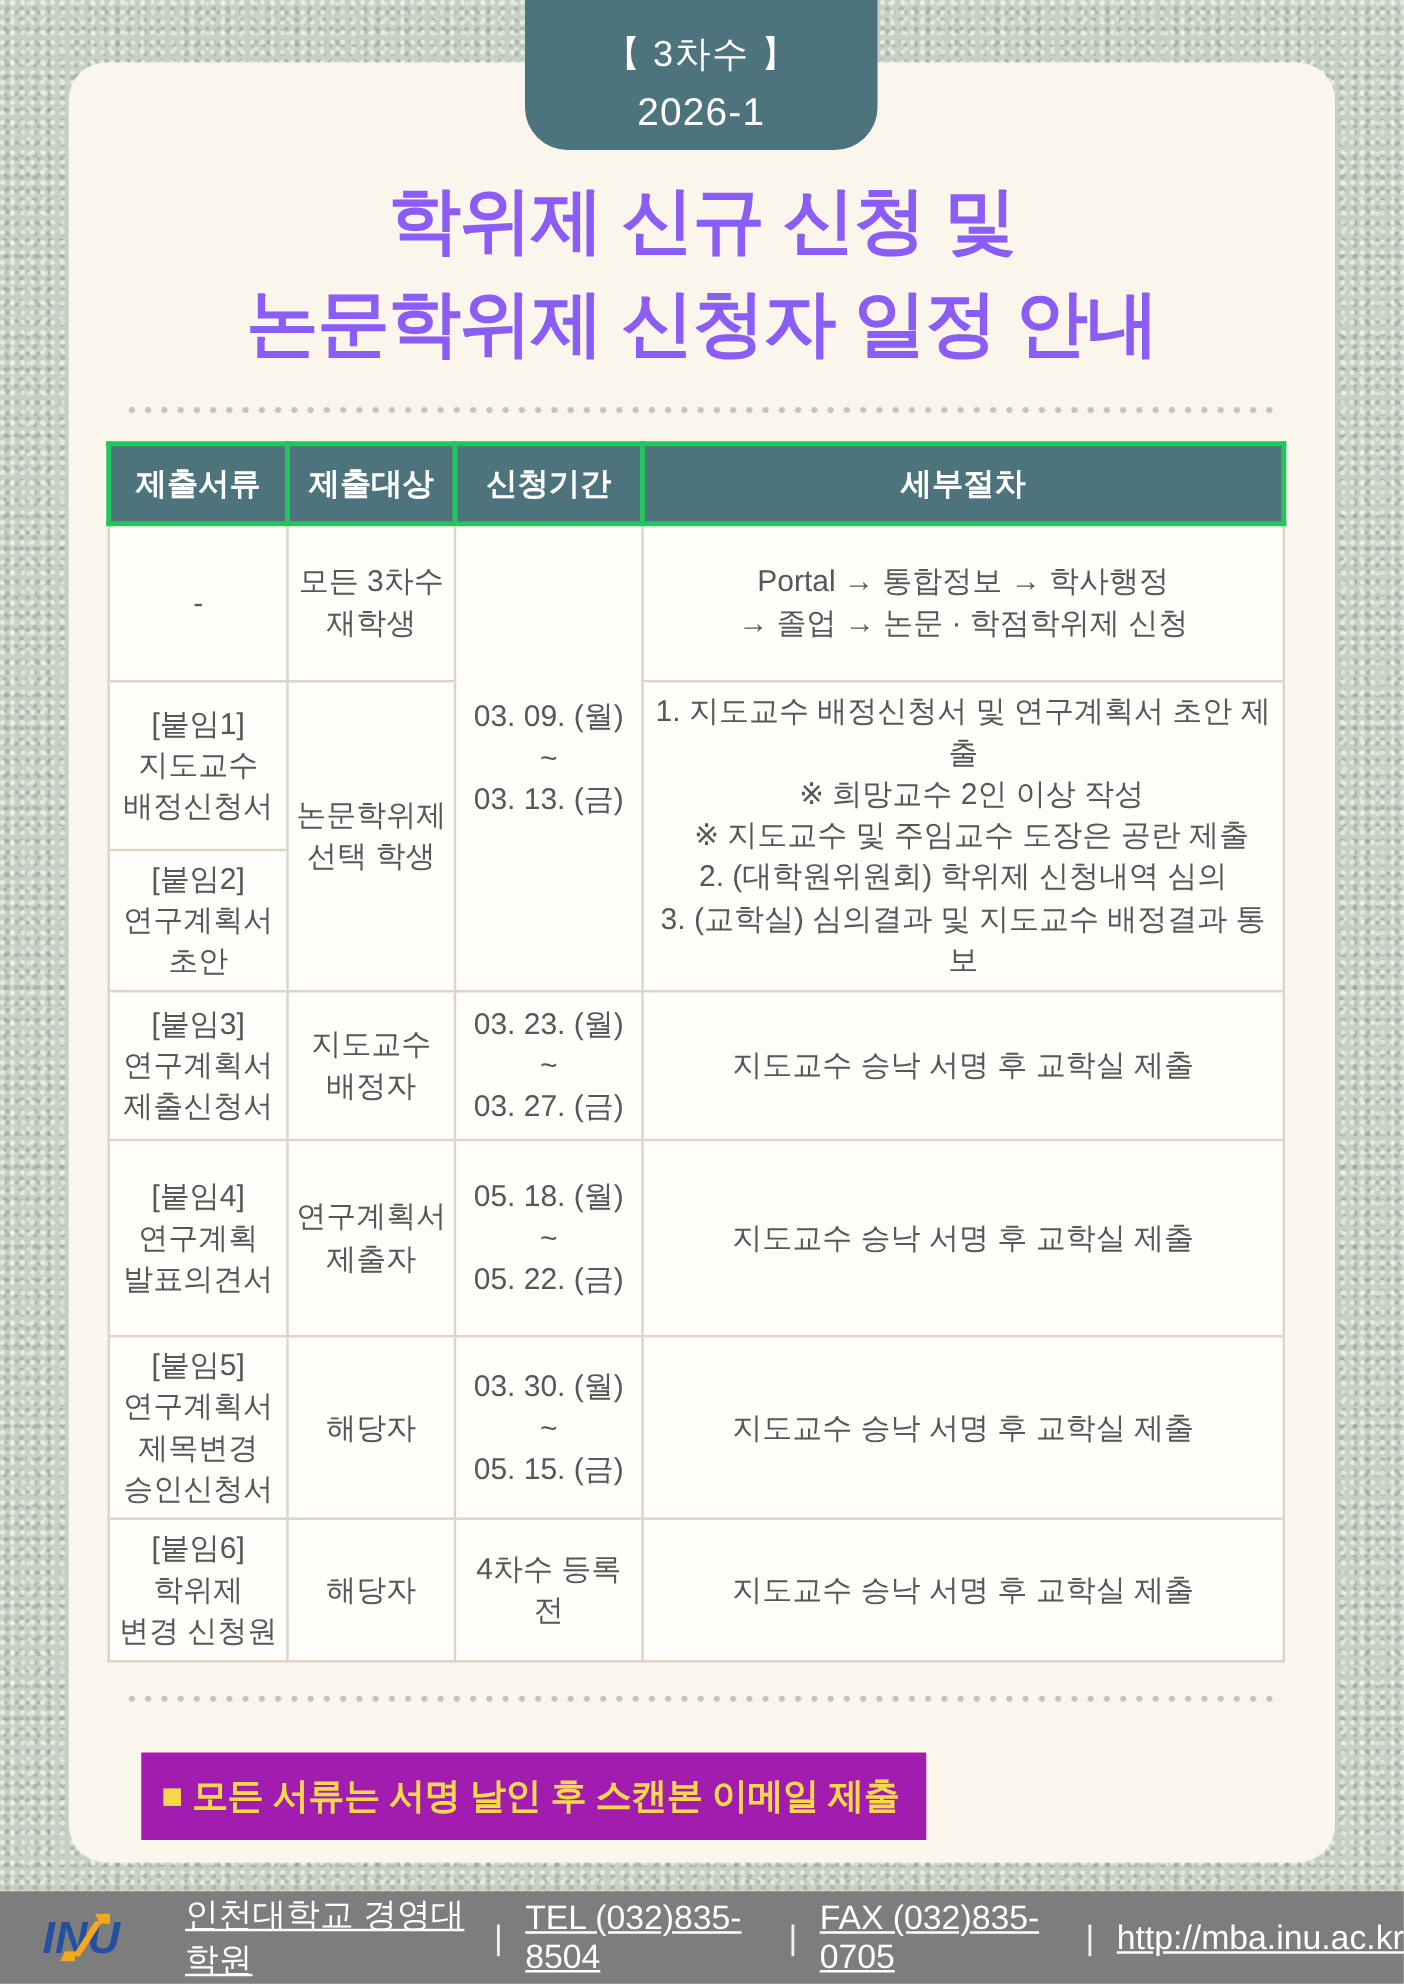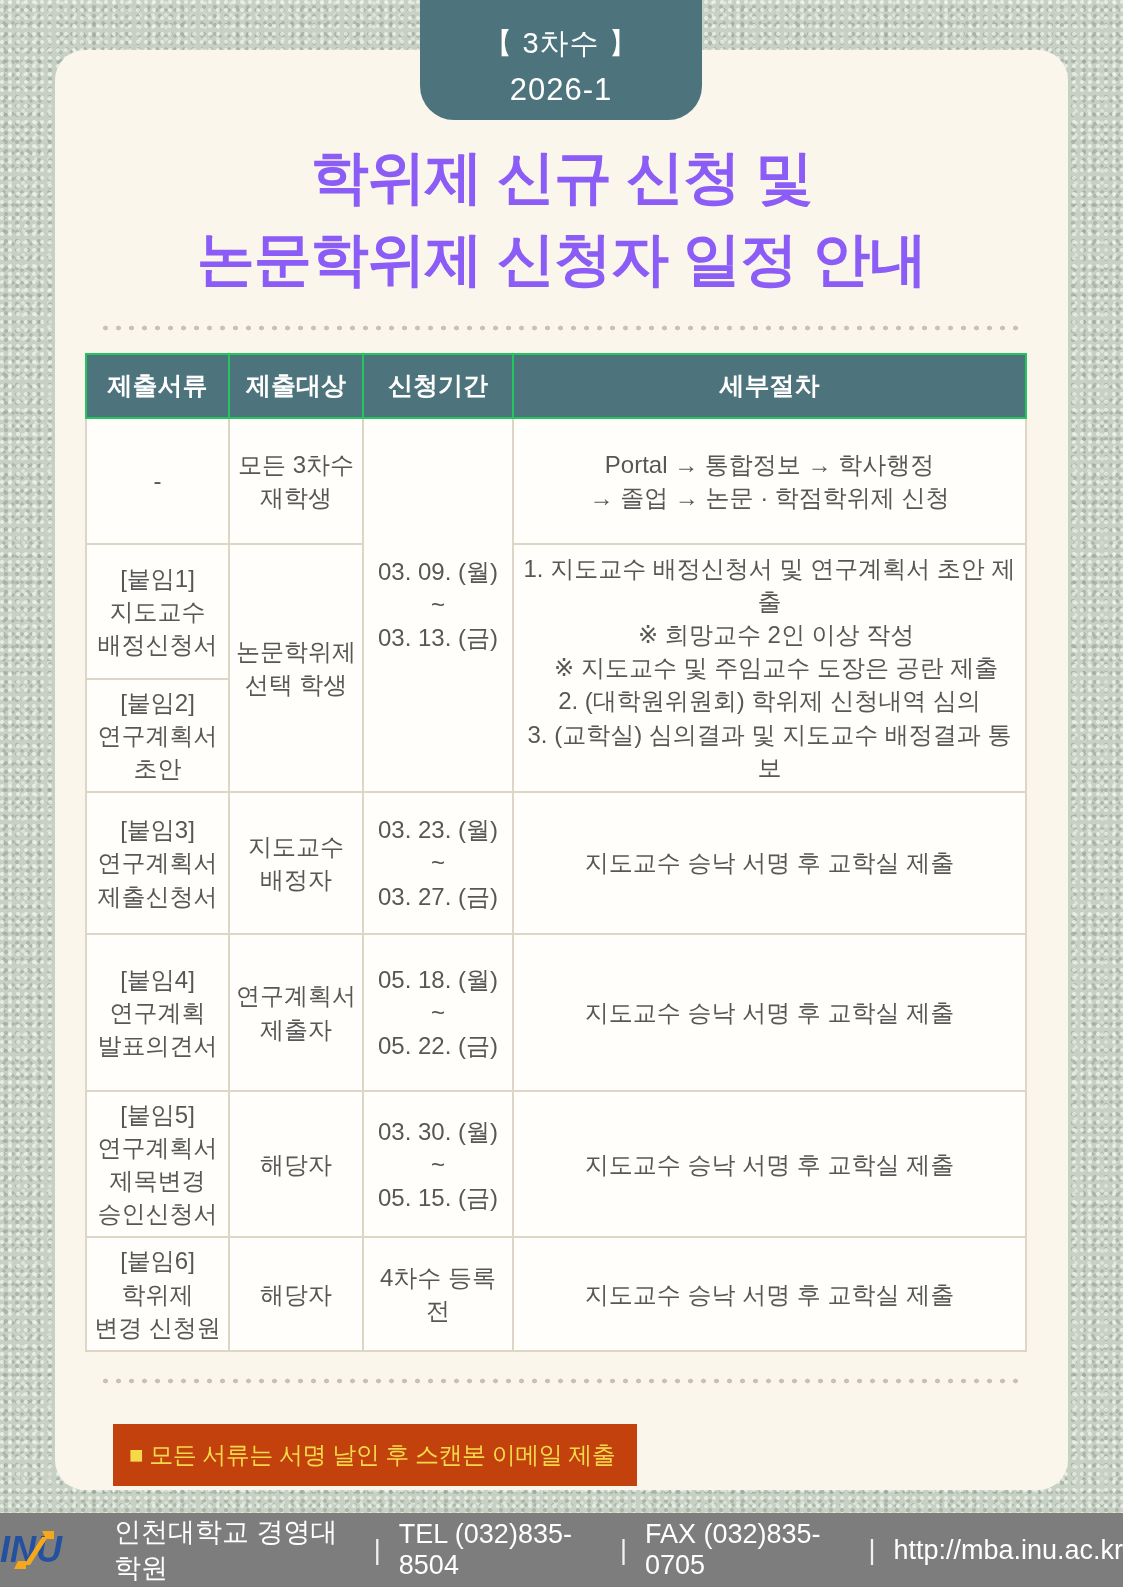--- a/index.html
+++ b/index.html
@@ -37,44 +37,44 @@
     background-image: radial-gradient(circle, #c9c2b2 2.2px, rgba(0,0,0,0) 2.7px);
     background-size:13px 6px; background-repeat:repeat-x; background-position:0 50%;
   }
   .dotted.bottom { margin-top:26px; }
   table.sched {
     margin:22px 0 0 30px; width:940px;
     border-collapse:collapse; table-layout:fixed;
   }
   table.sched th {
     background:#4d747c; color:#fff; font-size:25px; font-weight:700;
-    height:64px; border:2px solid #22c55e; text-align:center; vertical-align:middle;
+    height:64px; border:4px solid #22c55e; text-align:center; vertical-align:middle;
   }
   table.sched td {
     background:#fffefa; color:#575757; font-size:24px; text-align:center;
     vertical-align:middle; border:2px solid #ddd6c6; white-space:pre-line;
     line-height:1.38; padding:6px 4px;
   }
   td.period { font-size:25px; line-height:1.3; color:#555; }
   td.proc-list {
     text-align:left; font-size:21px; line-height:1.6; padding:10px 6px 10px 12px;
   }
   .hl-note {
     display:inline-block; margin:40px 0 0 58px;
-    background:#c2410c; color:#f5d94b; font-weight:normal;
-    font-size:24px; padding:15px 22px 15px 16px; letter-spacing:-0.5px;
+    background:#a21caf; color:#f5d94b; font-weight:bold;
+    font-size:29px; padding:15px 22px 15px 16px; letter-spacing:-0.5px;
   }
   .contact {
     margin:20px 0 0 58px; color:#121212; font-size:30px;
     display:flex; align-items:center; gap:30px;
   }
   .footer {
     position:absolute; left:0; top:1513px; width:1123px; height:74px;
     background:#7d7d7d; color:#fff; display:flex; align-items:center;
-    gap:14px; font-size:27px; z-index:2;
+    padding-left:34px; gap:14px; font-size:27px; z-index:2;text-decoration:underline;
   }
   .footer .sep { color:rgba(255,255,255,0.9); padding:0 4px; }
   .logo-wrap { display:flex; align-items:center; margin-right:4px; }
 </style>
 </head>
 <body>
 
 <div class="badge">
   <div class="b1">【 3차수 】</div>
   <div class="b2">2026-1</div>
@@ -125,21 +125,21 @@
 &nbsp;&nbsp;※ 희망교수 2인 이상 작성
 &nbsp;&nbsp;※ 지도교수 및 주임교수 도장은 공란 제출
 2. (대학원위원회) 학위제 신청내역 심의
 3. (교학실) 심의결과 및 지도교수 배정결과 통보</td>
       </tr>
       <tr style="height:105px">
         <td>[붙임2]
 연구계획서
 초안</td>
       </tr>
-      <tr style="height:142px">
+      <tr style="height:119px">
         <td>[붙임3]
 연구계획서
 제출신청서</td>
         <td>지도교수
 배정자</td>
         <td class="period">03. 23. (월)
 ~
 03. 27. (금)</td>
         <td>지도교수 승낙 서명 후 교학실 제출</td>
       </tr>

